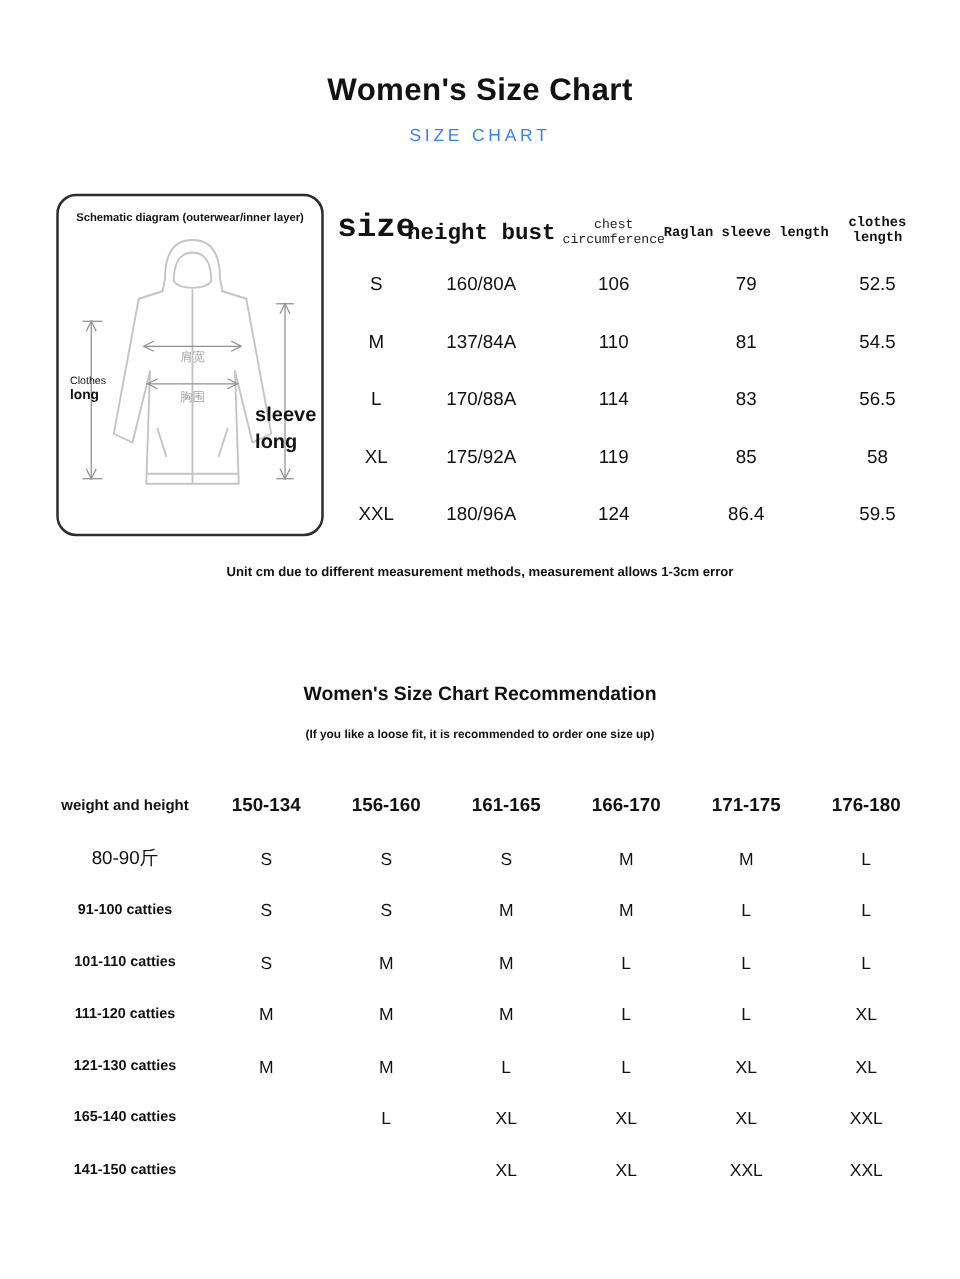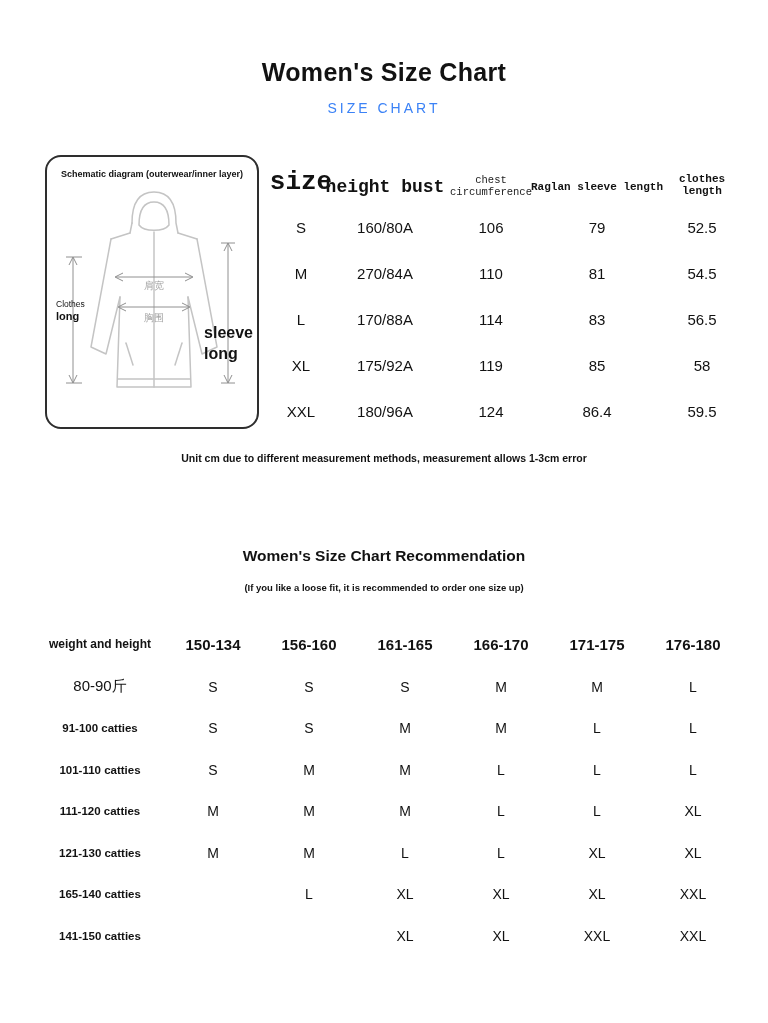--- a/index.html
+++ b/index.html
@@ -124,21 +124,21 @@
     <span>length</span>
   </div>
 
   <div class="cell">S</div>
   <div class="cell">160/80A</div>
   <div class="cell">106</div>
   <div class="cell">79</div>
   <div class="cell">52.5</div>
 
   <div class="cell">M</div>
-  <div class="cell">270/84A</div>
+  <div class="cell">137/84A</div>
   <div class="cell">110</div>
   <div class="cell">81</div>
   <div class="cell">54.5</div>
 
   <div class="cell">L</div>
   <div class="cell">170/88A</div>
   <div class="cell">114</div>
   <div class="cell">83</div>
   <div class="cell">56.5</div>
 

